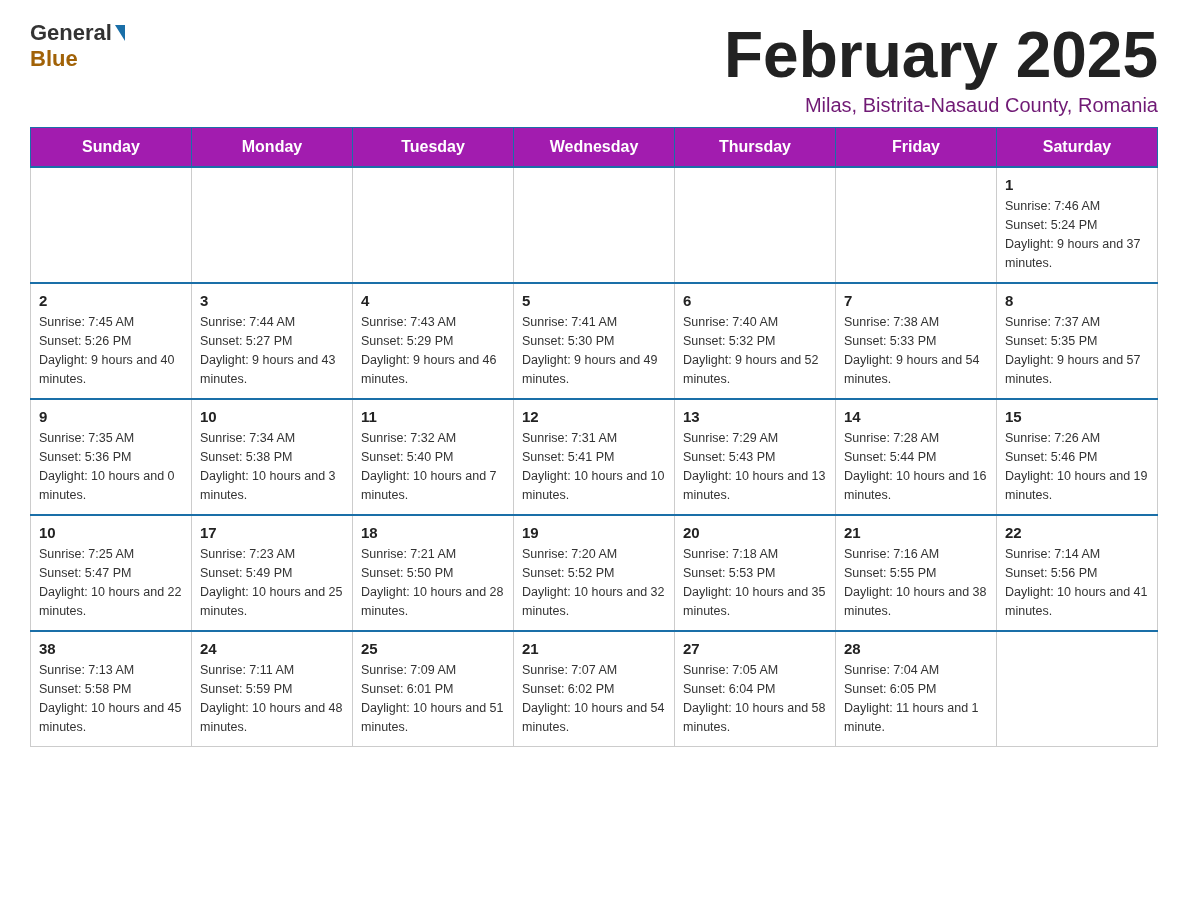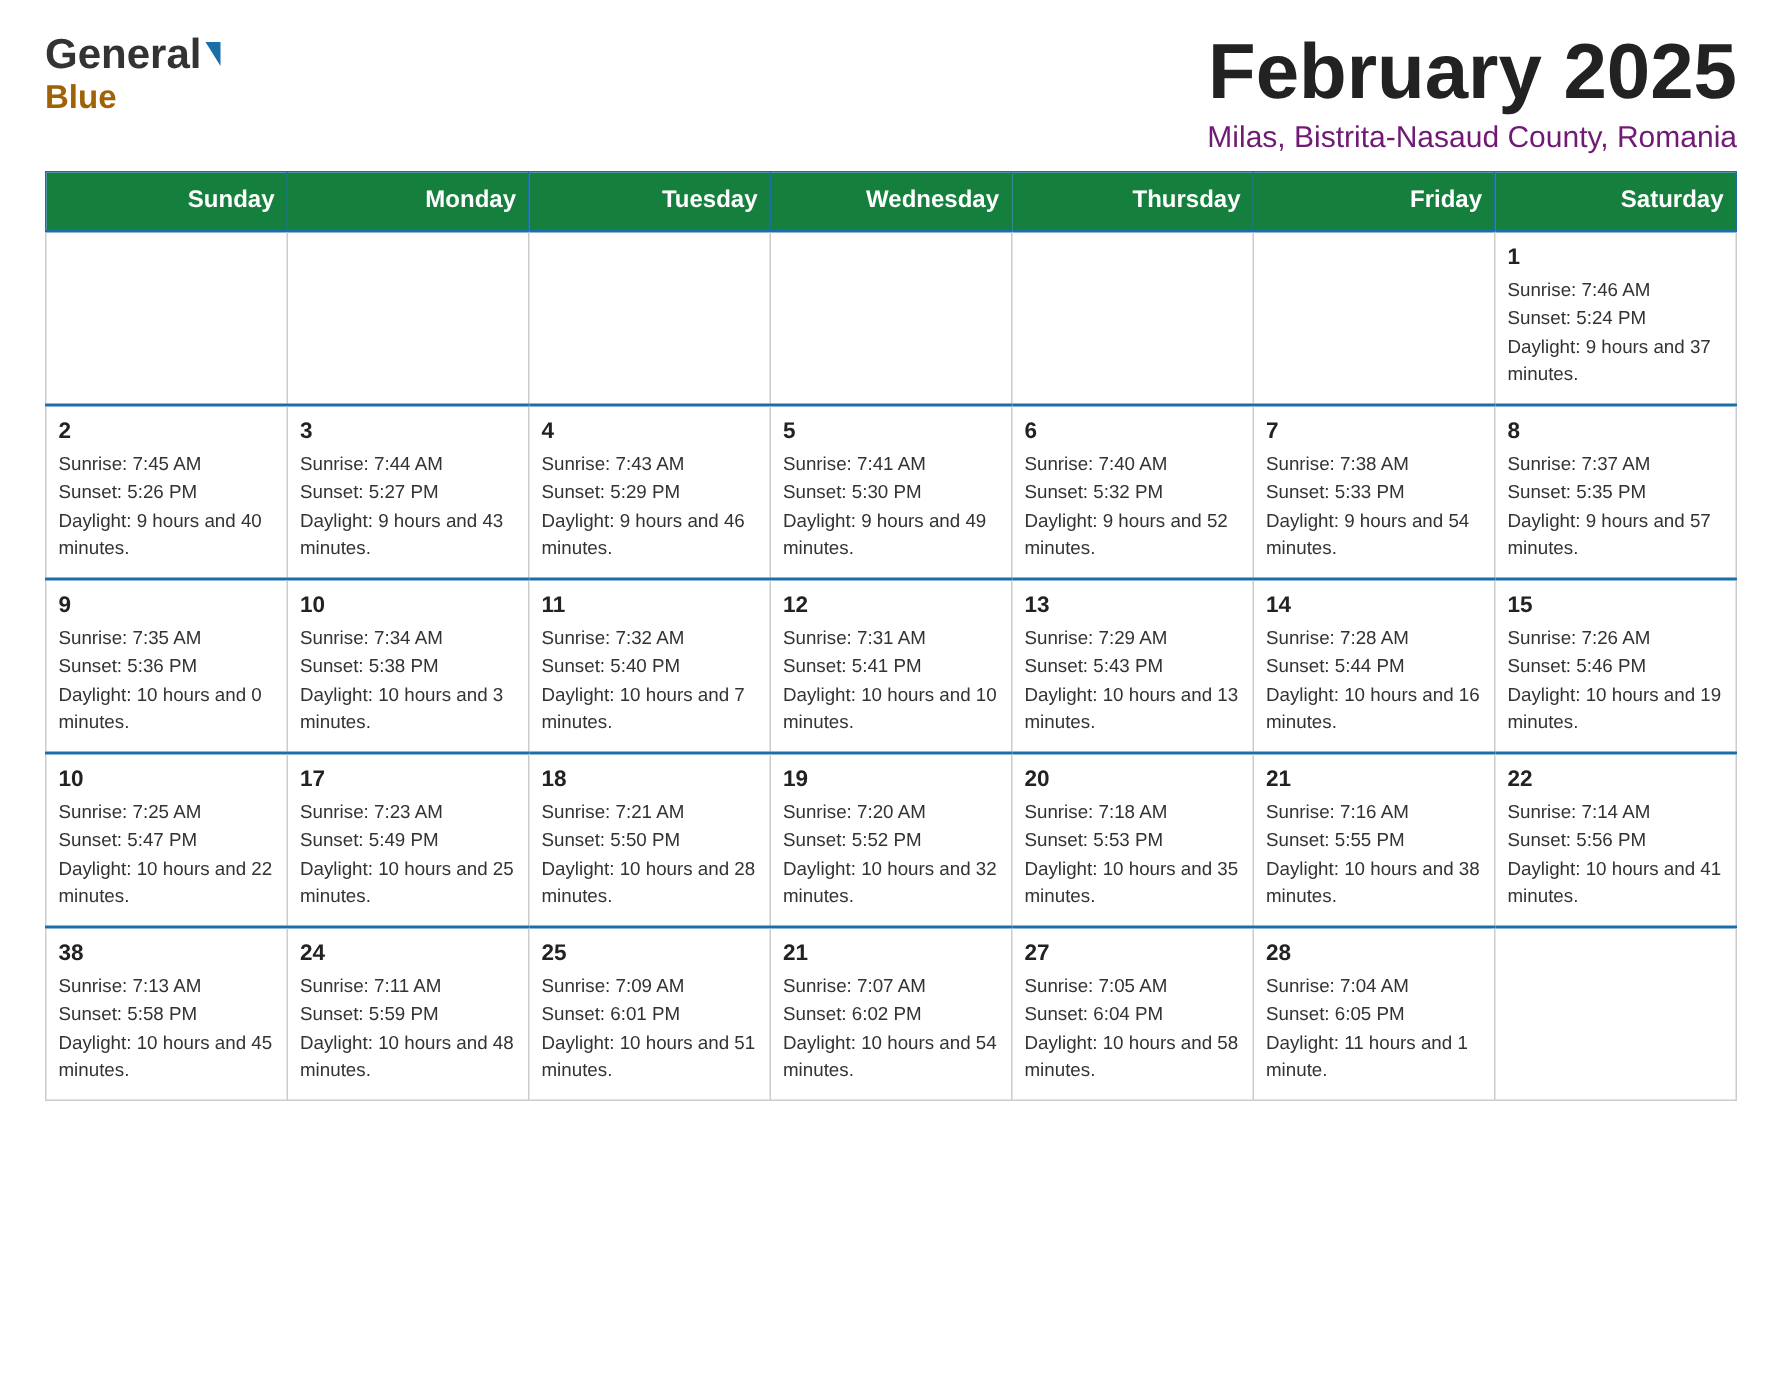--- a/index.html
+++ b/index.html
@@ -17,51 +17,51 @@
       margin-bottom: 10px;
     }
     .logo {
       display: flex;
       flex-direction: column;
       align-items: flex-start;
     }
     .logo-text {
       display: flex;
       align-items: center;
-      font-size: 28px;
+      font-size: 22px;
       font-weight: bold;
       color: #333;
     }
     .logo-general { color: #333; }
     .logo-arrow {
       width: 0;
       height: 0;
       border-left: 10px solid transparent;
       border-right: 0px solid transparent;
       border-top: 16px solid #1a6fa8;
       margin-left: 3px;
       margin-right: 2px;
     }
     .logo-blue { color: #a16207; font-size: 22px; font-weight: bold; }
     .title-block { text-align: right; }
-    .month-title { font-size: 52px; font-weight: bold; color: #222; line-height: 1.1; }
+    .month-title { font-size: 64px; font-weight: bold; color: #222; line-height: 1.1; }
     .subtitle { font-size: 20px; color: #701a75; margin-top: 4px; }
 
     .calendar {
       width: 100%;
       border-collapse: collapse;
       margin-top: 10px;
     }
     .calendar th {
-      background-color: #15803d;
+      background-color: #a21caf;
       color: #fff;
       font-size: 16px;
       font-weight: bold;
       padding: 10px 8px;
-      text-align: right;
+      text-align: center;
       border: 1px solid #1a6fa8;
     }
     .calendar td {
       vertical-align: top;
       padding: 8px 8px 10px 8px;
       border: 1px solid #ccc;
       width: 14.28%;
       min-height: 110px;
       background: #fff;
     }

